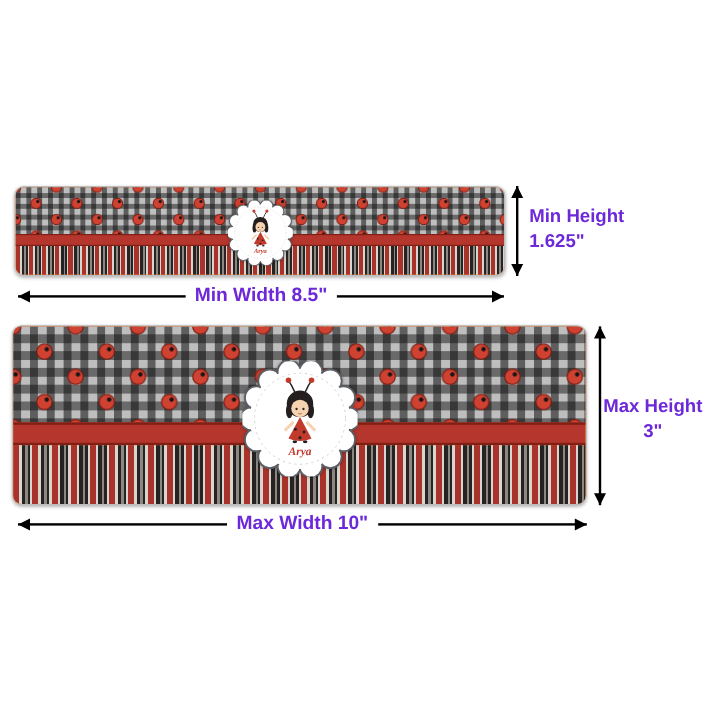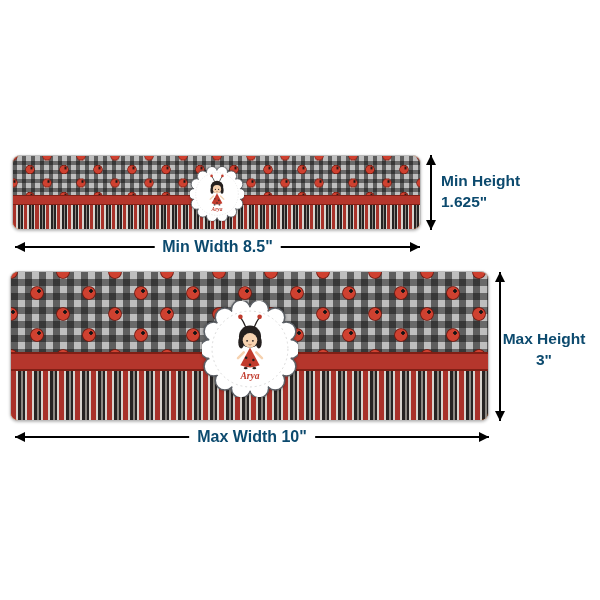--- a/index.html
+++ b/index.html
@@ -89,21 +89,21 @@
     content: ""; position: absolute; top: 0; left: -4px; width: 0; height: 0;
     border-left: 5px solid transparent; border-right: 5px solid transparent; border-bottom: 10px solid #000;
   }
   .v-arrow::after {
     content: ""; position: absolute; bottom: 0; left: -4px; width: 0; height: 0;
     border-left: 5px solid transparent; border-right: 5px solid transparent; border-top: 10px solid #000;
   }
 
   .hdim { position: absolute; height: 18px; }
   .hdim .h-arrow { top: 8px; }
-  .dim-text { color: #0c4a6e; font-weight: bold; }
+  .dim-text { color: #6d28d9; font-weight: bold; }
   .width-label {
     position: absolute; left: 50%; top: 50%; transform: translate(-50%,-50%);
     background: #fff; padding: 0 8px; font-size: 16px; white-space: nowrap;
   }
   .height-label { position: absolute; font-size: 15.5px; line-height: 21px; white-space: nowrap; }
 
   .min-h-arrow { left: 430px; top: 155px; height: 75px; }
   .min-h-label { left: 441px; top: 170px; text-align: left; }
   .min-w-dim   { left: 15px;  top: 238px; width: 405px; }
 

